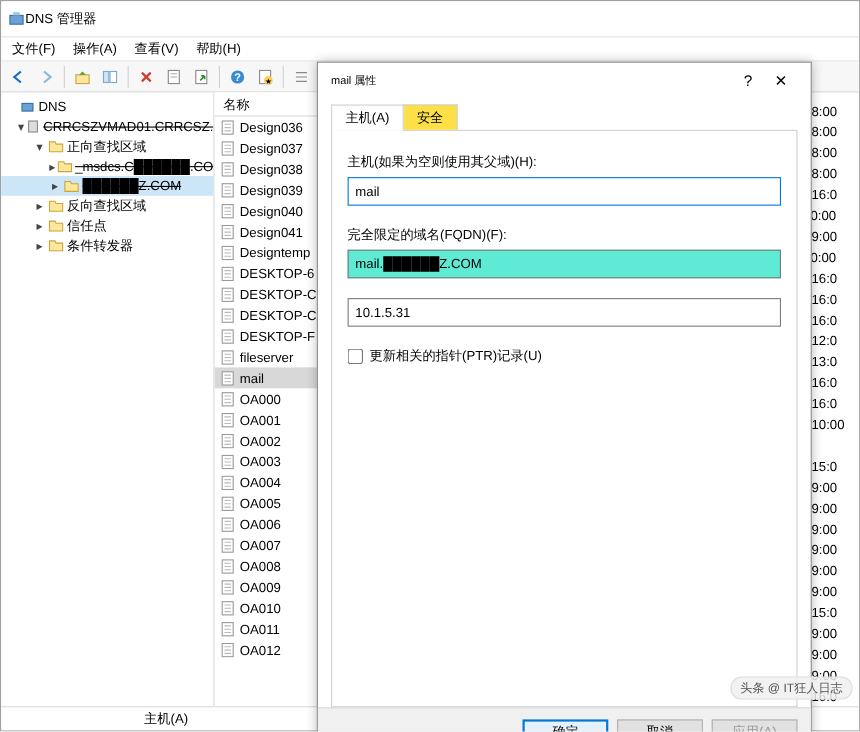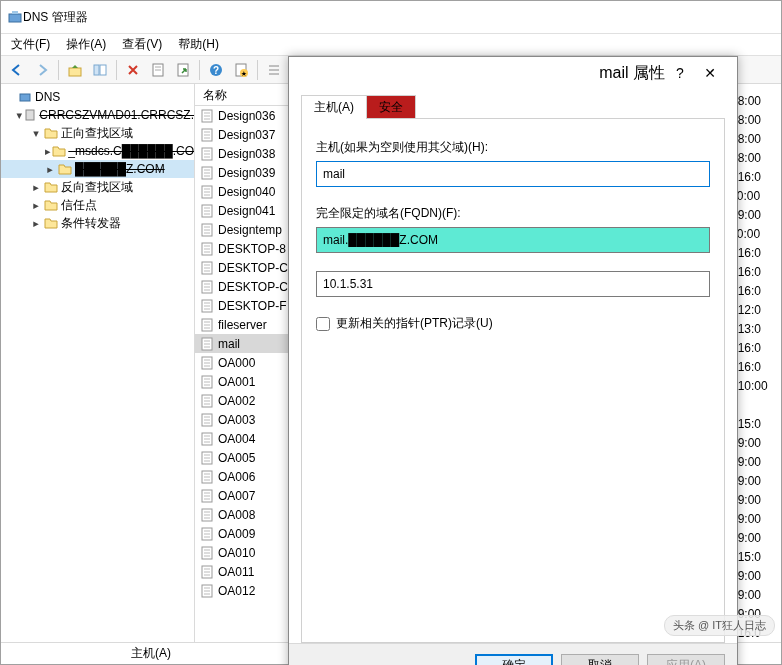--- a/index.html
+++ b/index.html
@@ -26,29 +26,29 @@
 .lh-name { width: 90px; flex: 1; }
 .list-body { flex: 1; overflow: hidden; }
 .list-row { height: 19px; display: flex; align-items: center; padding-left: 4px; white-space: nowrap; }
 .list-row .ic { width: 16px; height: 16px; margin-right: 3px; display:flex; align-items:center; justify-content:center;}
 .list-row.sel { background: #d8d8d8; }
 .times-col { width: 60px; overflow: hidden; display:flex; flex-direction:column; }
 .time-cell { height: 19px; display:flex; align-items:center; white-space:nowrap; font-size:12px;}
 .time-header { height: 22px; }
 .dialog { position: absolute; left: 287px; top: -28px; width: 450px; height: 632px; background: #fff; border: 1px solid #888; box-shadow: 0 0 10px rgba(0,0,0,0.3); display: flex; flex-direction: column; }
 .dlg-title { height: 32px; display: flex; align-items: center; padding: 0 12px; }
-.dlg-title-text { flex: 1; font-size: 16px; text-align: right; }
+.dlg-title-text { flex: 1; font-size: 10px; }
 .dlg-q { width: 30px; text-align: center; font-size: 14px; }
 .dlg-x { width: 30px; text-align: center; font-size: 14px; }
 .dlg-body { flex: 1; padding: 6px 12px 0 12px; display: flex; flex-direction: column; }
 .tabbar { height: 24px; display: flex; border-bottom: 1px solid #d0d0d0; }
 .tab { padding: 3px 12px; border: 1px solid #d0d0d0; border-bottom: none; background: #fff; font-size: 12px; margin-right:-1px;}
 .tab.active { background: #fff; position: relative; }
 .tab.active::after { content: ""; position: absolute; left:0; right:0; bottom:-1px; height:1px; background:#fff;}
-.tab.inactive { background: #b91c1c; }
+.tab.inactive { background: #fde047; }
 .tabcontent { flex: 1; padding: 20px 14px 10px 14px; border: 1px solid #d0d0d0; border-top: none; }
 .fld-label { font-size: 12px; margin-bottom: 5px; }
 .fld-input { width: 100%; height: 26px; border: 1px solid #7a7a7a; padding: 3px 6px; font-size: 12px; font-family: inherit; margin-bottom: 18px; }
 .fld-input.readonly { background: #5eead4; }
 .fld-input.focus { border: 1px solid #0078d7; }
 .chk-row { display: flex; align-items: center; gap: 6px; font-size: 12px; margin-top: 0; }
 .chk-row input { width: 14px; height: 14px; }
 .dlg-buttons { height: 44px; display: flex; align-items: center; justify-content: flex-end; gap: 8px; padding: 0 12px; background: #f0f0f0; border-top: 1px solid #d9d9d9; }
 .btn { min-width: 78px; height: 24px; border: 1px solid #adadad; background: #e1e1e1; font-size: 12px; font-family: inherit; }
 .btn.primary { border: 2px solid #0078d7; background: #e5f1fb; }
@@ -317,21 +317,21 @@
           </div>
           <div class="list-row">
             <span class="ic file-icon">
               <svg width="14" height="14">
                 <rect x="2" y="1" width="10" height="12" fill="#fff" stroke="#999"></rect>
                 <line x1="4" y1="4" x2="10" y2="4" stroke="#bbb"></line>
                 <line x1="4" y1="7" x2="10" y2="7" stroke="#bbb"></line>
                 <line x1="4" y1="10" x2="10" y2="10" stroke="#bbb"></line>
               </svg>
             </span>
-            <span>DESKTOP-8</span>
+            <span>DESKTOP-6</span>
           </div>
           <div class="list-row">
             <span class="ic file-icon">
               <svg width="14" height="14">
                 <rect x="2" y="1" width="10" height="12" fill="#fff" stroke="#999"></rect>
                 <line x1="4" y1="4" x2="10" y2="4" stroke="#bbb"></line>
                 <line x1="4" y1="7" x2="10" y2="7" stroke="#bbb"></line>
                 <line x1="4" y1="10" x2="10" y2="10" stroke="#bbb"></line>
               </svg>
             </span>

